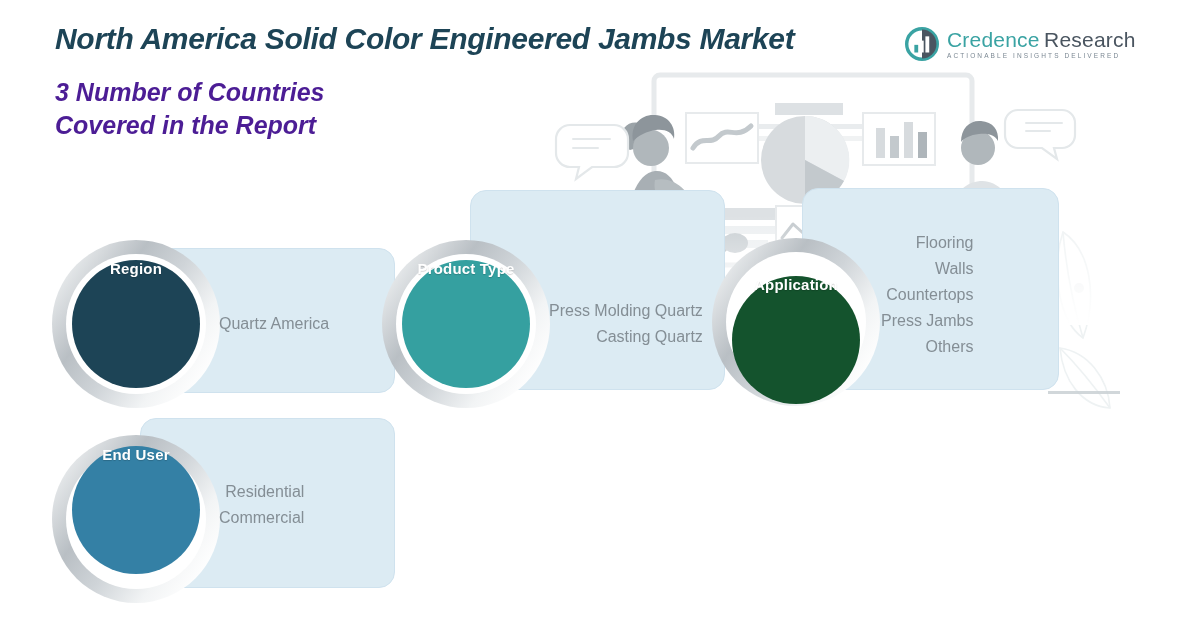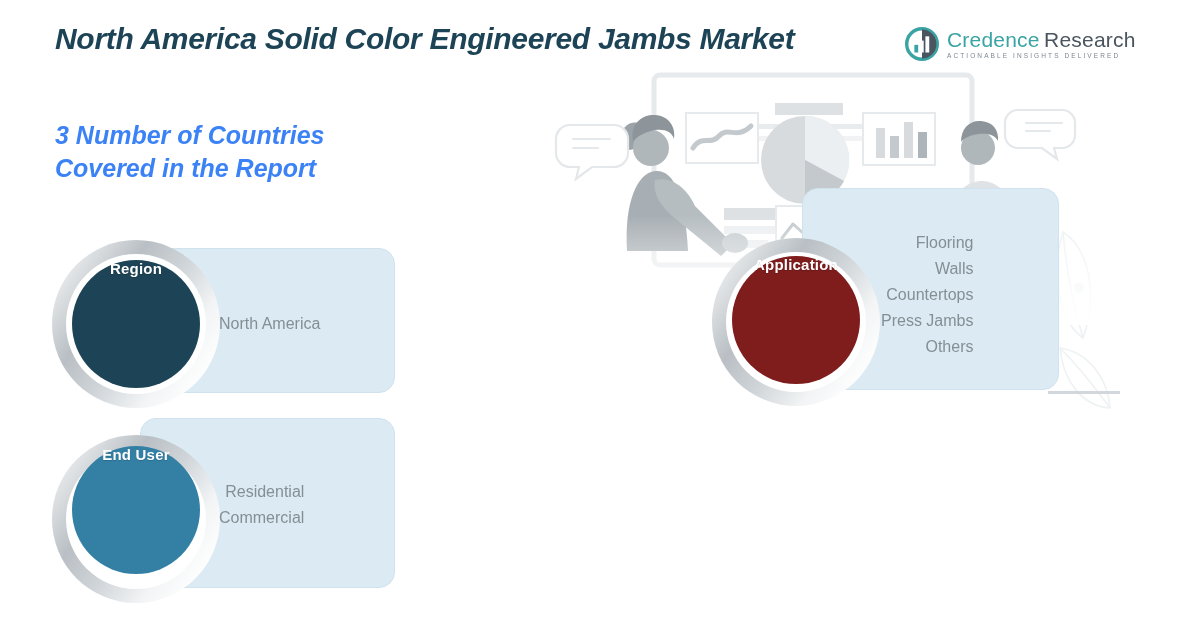--- a/index.html
+++ b/index.html
@@ -41,23 +41,22 @@
     white-space: nowrap;
   }
   .subtitle {
     position: absolute;
     left: 55px;
     top: 76px;
     font-size: 25px;
     font-weight: bold;
     font-style: italic;
     line-height: 33px;
-    color: #3b82f6;
-    white-space: nowrap;
-    margin-top: 43px;
+    color: #4c1d95;
+    white-space: nowrap;
   }
 
   
   .logo {
     position: absolute;
     left: 905px;
     top: 27px;
     display: flex;
     align-items: center;
     gap: 8px;
@@ -251,32 +250,46 @@
   <div class="group" style="left:52px; top:240px; width:345px; height:165px;">
     <div class="panel" style="left:88px; top:8px; width:255px; height:145px;"></div>
     <div class="ring-wrap" style="left:0px; top:0px; width:168px; height:168px;">
       <div class="ring-shadow"></div>
       <div class="ring-inner-white" style="left:14px; top:14px; width:140px; height:140px;"></div>
     </div>
     <div class="bubble" style="left:20px; top:20px; width:128px; height:128px; background:#1D4456;">
       <span>Region</span>
     </div>
     <div class="items" style="left:167px; top:71px;">
-      <div>North America</div>
-    </div>
-  </div>
-
+      <div>Quartz America</div>
+    </div>
+  </div>
+
+  <div class="group" style="left:382px; top:190px; width:345px; height:215px;">
+    <div class="panel" style="left:88px; top:0px; width:255px; height:200px;"></div>
+    <div class="ring-wrap" style="left:0px; top:50px; width:168px; height:168px;">
+      <div class="ring-shadow"></div>
+      <div class="ring-inner-white" style="left:14px; top:14px; width:140px; height:140px;"></div>
+    </div>
+    <div class="bubble" style="left:20px; top:70px; width:128px; height:128px; background:#35A0A0;">
+      <span>Product Type</span>
+    </div>
+    <div class="items" style="left:167px; top:108px;">
+      <div>Press Molding Quartz</div>
+      <div>Casting Quartz</div>
+    </div>
+  </div>
 
   <div class="group" style="left:702px; top:188px; width:357px; height:217px;">
     <div class="panel" style="left:100px; top:0px; width:257px; height:202px;"></div>
     <div class="ring-wrap" style="left:10px; top:50px; width:168px; height:168px;">
       <div class="ring-shadow"></div>
       <div class="ring-inner-white" style="left:14px; top:14px; width:140px; height:140px;"></div>
     </div>
-    <div class="bubble" style="left:30px; top:68px; width:128px; height:128px; background:#7f1d1d;">
+    <div class="bubble" style="left:30px; top:88px; width:128px; height:128px; background:#14532d;">
       <span>Application</span>
     </div>
     <div class="items" style="left:179px; top:42px;">
       <div>Flooring</div>
       <div>Walls</div>
       <div>Countertops</div>
       <div>Press Jambs</div>
       <div>Others</div>
     </div>
   </div>

